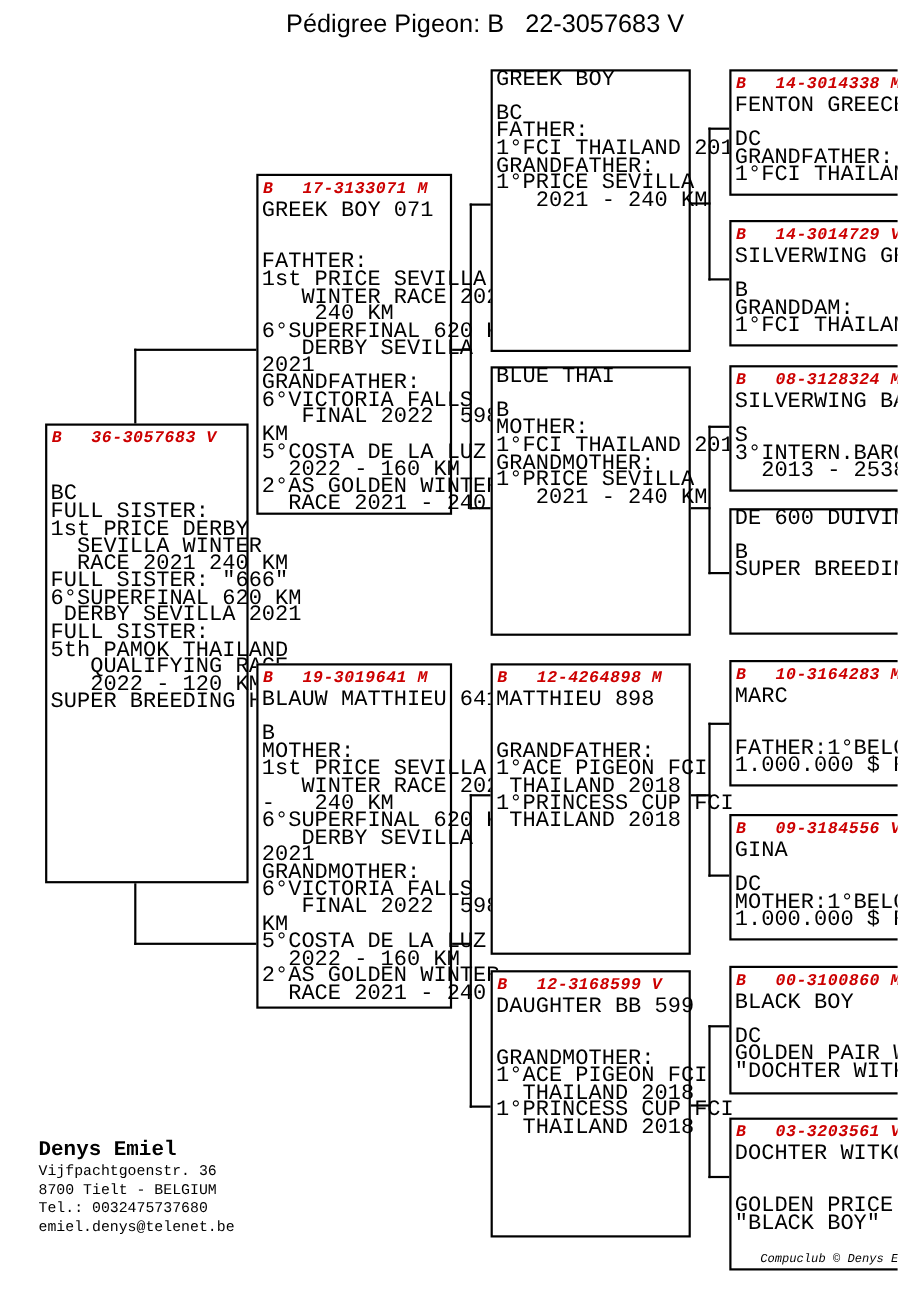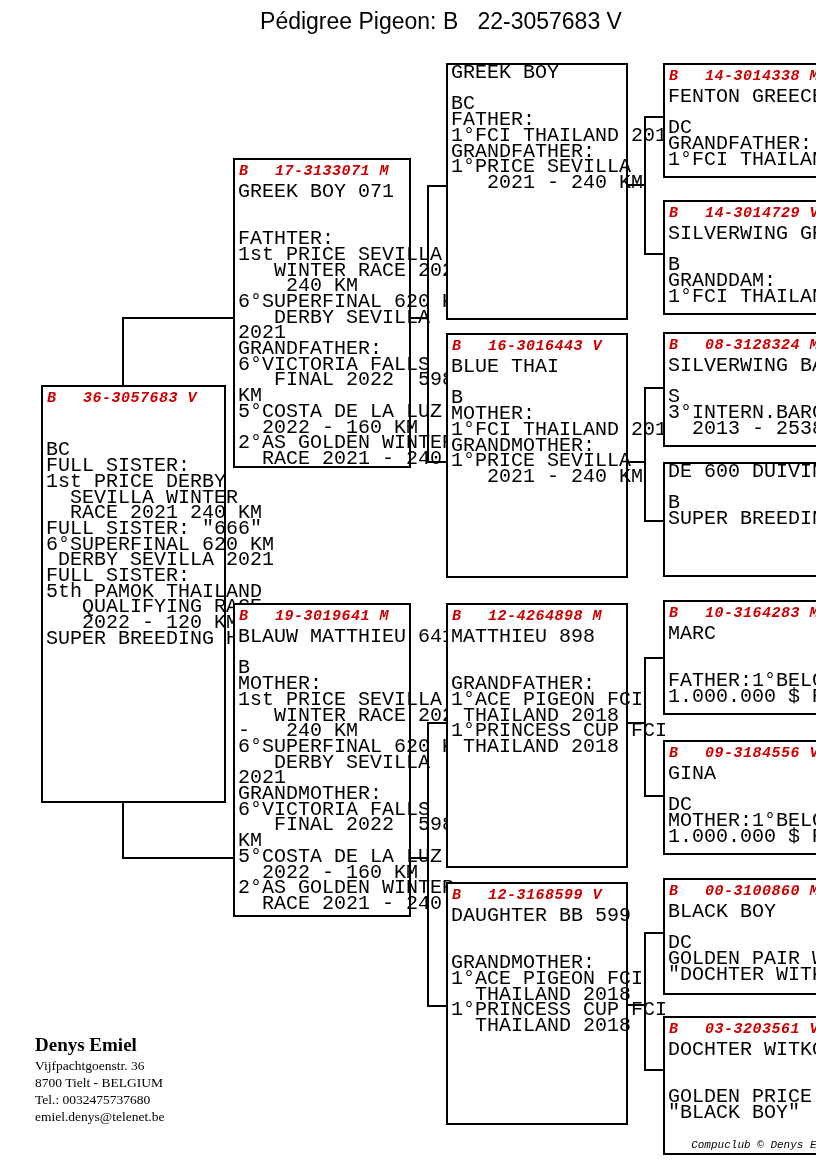--- a/index.html
+++ b/index.html
@@ -10,21 +10,21 @@
          font-size:23px;color:#000;white-space:pre;}
   .pbox{position:absolute;border:2px solid #000;box-sizing:border-box;background:#fff;}
   .ring-line{padding:3px 4px 0 4px;height:21px;font-size:15px;font-weight:bold;font-style:italic;
              color:#cc0000;white-space:pre;}
   .ring-line .country{display:inline-block;}
   .ring-line .ring{display:inline-block;margin-left:27px;letter-spacing:0.5px;}
   .pbody{padding:0 3px;font-size:20px;line-height:15.7px;white-space:pre;}
   .hline,.vline{position:absolute;background:#000;}
   .hline{height:2px;}
   .vline{width:2px;}
-  #owner{position:absolute;left:2px;top:1033px;font-family:Liberation Serif, serif;}
+  #owner{position:absolute;left:2px;top:1033px;}
   #owner .oname{font-size:19px;font-weight:bold;line-height:24px;}
   #owner .oline{font-size:13.5px;line-height:17px;}
   #credit{position:absolute;right:6px;top:1139px;font-size:11px;font-style:italic;white-space:pre;}
 </style>
 </head>
 <body>
 
 <div id="page">
 
   <div id="title">Pédigree Pigeon: B   22-3057683 V</div>
@@ -97,21 +97,20 @@
 
 BC
 FATHER:
 1°FCI THAILAND 2017
 GRANDFATHER:
 1°PRICE SEVILLA
    2021 - 240 KM</div>
   </div>
 
   <div class="pbox" style="left:413px;top:333px;width:182px;height:245px">
-    <div class="ring-line"><span class="country">B</span><span class="ring">16-3016443 V</span></div>
     <div class="pbody">BLUE THAI
 
 B
 MOTHER:
 1°FCI THAILAND 2017
 GRANDMOTHER:
 1°PRICE SEVILLA
    2021 - 240 KM</div>
   </div>
 

